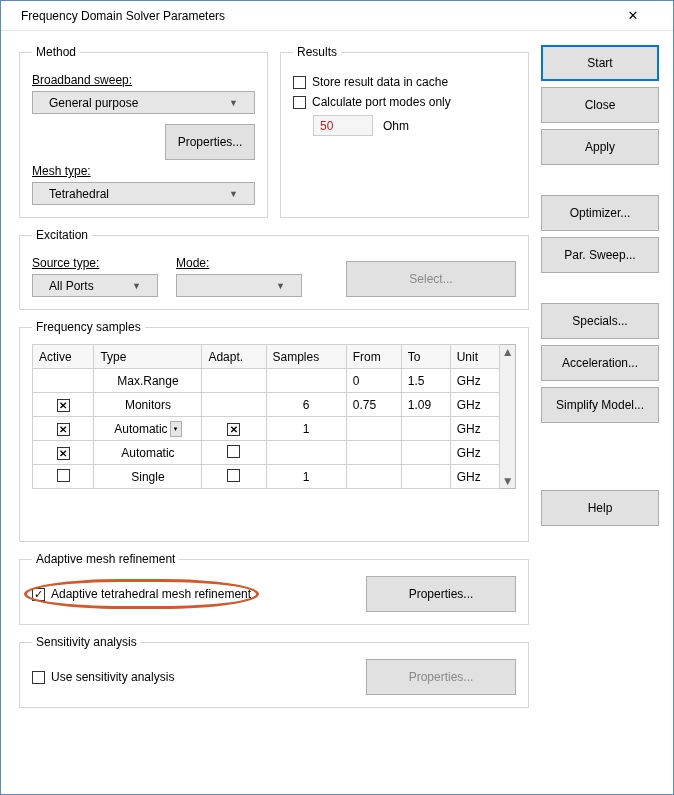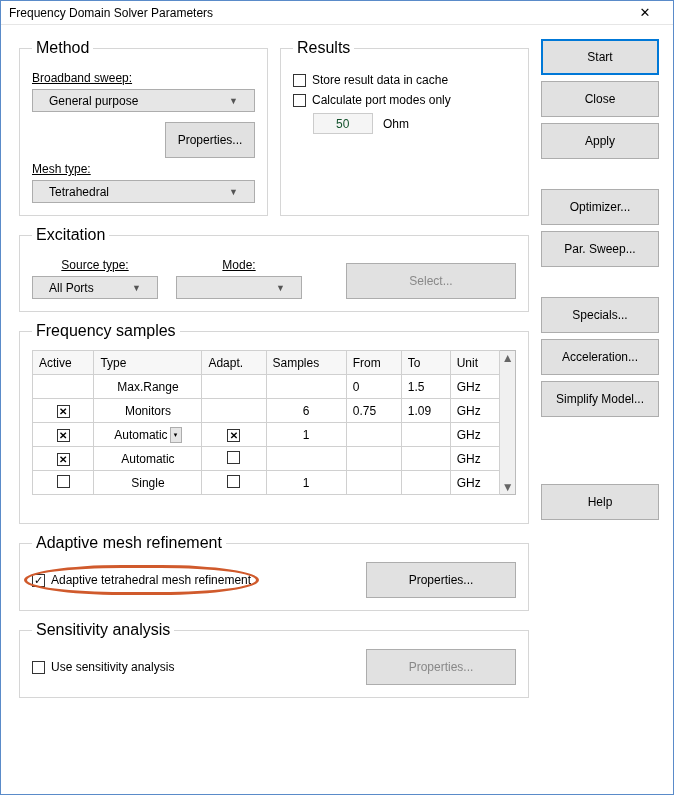--- a/index.html
+++ b/index.html
@@ -1,44 +1,44 @@
 <!DOCTYPE html>
 <html><head>
 <meta charset="utf-8">
 <style>
 * { box-sizing: border-box; font-family: "Segoe UI", Tahoma, sans-serif; font-size: 12px; }
 body { margin: 0; background: #fff; }
 .window { width: 674px; height: 795px; border: 1px solid #5a8bc9; background: #fff; display: flex; flex-direction: column; }
-.titlebar { height: 24px; background: #fff; border-bottom: 1px solid #e6e6e6; display: flex; align-items: center; padding: 0 8px; }
+.titlebar { height: 30px; background: #fff; border-bottom: 1px solid #e6e6e6; display: flex; align-items: center; padding: 0 20px; }
 .titlebar .title { flex: 1; font-size: 12px; color: #000; }
 .titlebar .close { width: 40px; height: 28px; display: flex; justify-content: center; align-items: center; font-size: 13px; }
 .content { flex: 1; display: flex; padding: 14px 14px 14px 18px; gap: 12px; }
 .left { flex: 1; display: flex; flex-direction: column; gap: 10px; }
 .right { width: 118px; display: flex; flex-direction: column; gap: 6px; }
 fieldset { border: 1px solid #d6d6d6; padding: 10px 12px 12px 12px; margin: 0; }
-legend { font-size: 16px; color: #000; padding: 0 4px; }
+legend { font-size: 12px; color: #000; padding: 0 4px; }
 .top-row { display: flex; gap: 12px; }
 .method-box { flex: 1; }
 .results-box { flex: 1; }
 label.lbl { display: block; margin: 4px 0 4px 0; color: #000; text-decoration: underline; }
 select.combo, .combo-div { width: 100%; height: 23px; background: #e6e6e6; border: 1px solid #adadad; padding: 0 16px; }
 .combo-div { display:flex; align-items:center; justify-content:space-between; }
 .combo-div .chev { font-size:9px; color:#555; }
 .btn { height: 36px; background: #e1e1e1; border: 1px solid #adadad; padding: 8px 10px; min-width: 90px; text-align: center; cursor: default; display:flex; align-items:center; justify-content:center; }
 .btn.disabled { color: #888; text-align: center; }
 .btn.primary { border: 2px solid #0078d7; }
 .right .btn { width: 100%; min-width: 0; }
 .right .spacer { height: 18px; }
 .chk { display: flex; align-items: center; gap: 6px; margin: 6px 0; }
 .chk-box { width: 13px; height: 13px; border: 1px solid #333; background: #fff; display:flex; align-items:center; justify-content:center; font-size:10px; line-height:1; }
 .chk-box.checked::after { content: "✓"; font-size: 11px; line-height: 1; color:#000; }
 .ohm-row { display:flex; align-items:center; gap:10px; margin-left:20px; margin-top:4px;}
-.ohm-input { width: 60px; height: 21px; border: 1px solid #ccc; background: #f5f5f5; color: #14532d; padding: 0 22px; display:flex; align-items:center; }
+.ohm-input { width: 60px; height: 21px; border: 1px solid #ccc; background: #f5f5f5; color: #b91c1c; padding: 0 6px; display:flex; align-items:center; }
 .excite-row { display:flex; gap:18px; align-items:flex-end; }
-.excite-col { display:flex; flex-direction:column;text-align:center; }
+.excite-col { display:flex; flex-direction:column; }
 .excite-col .combo-div { width:126px; }
 .sel-btn { width:170px; margin-left:auto; }
 .freq-table { border:1px solid #bbb; width:100%; border-collapse:collapse; background:#fff; }
 .freq-table th, .freq-table td { border:1px solid #d0d0d0; padding:3px 6px; font-weight:normal; text-align:left; height:24px; }
 .freq-table th { background:#f7f7f7; }
 .freq-table td.center { text-align:center; }
 .table-wrap { display:flex; }
 .table-scroll { width:16px; border:1px solid #bbb; border-left:none; background:#f0f0f0; display:flex; flex-direction:column; justify-content:space-between; align-items:center; font-size:8px; color:#666; }
 .cell-chk { width:13px; height:13px; border:1px solid #333; display:inline-flex; align-items:center; justify-content:center; font-size:10px; font-weight:bold;}
 .cell-dd { display:inline-flex; align-items:center; gap:2px; }
@@ -115,21 +115,21 @@
               <span></span>
               <span class="chev">▼</span>
             </div>
           </div>
           <div class="btn disabled sel-btn">
               <span>Select...</span>
             </div>
         </div>
       </fieldset>
 
-      <fieldset style="padding-bottom:28px;">
+      <fieldset style="padding-bottom:52px;">
         <legend>Frequency samples</legend>
         <div class="table-wrap">
         <table class="freq-table">
           <thead>
             <tr>
               <th>Active</th>
               <th>Type</th>
               <th>Adapt.</th>
               <th>Samples</th>
               <th>From</th>

